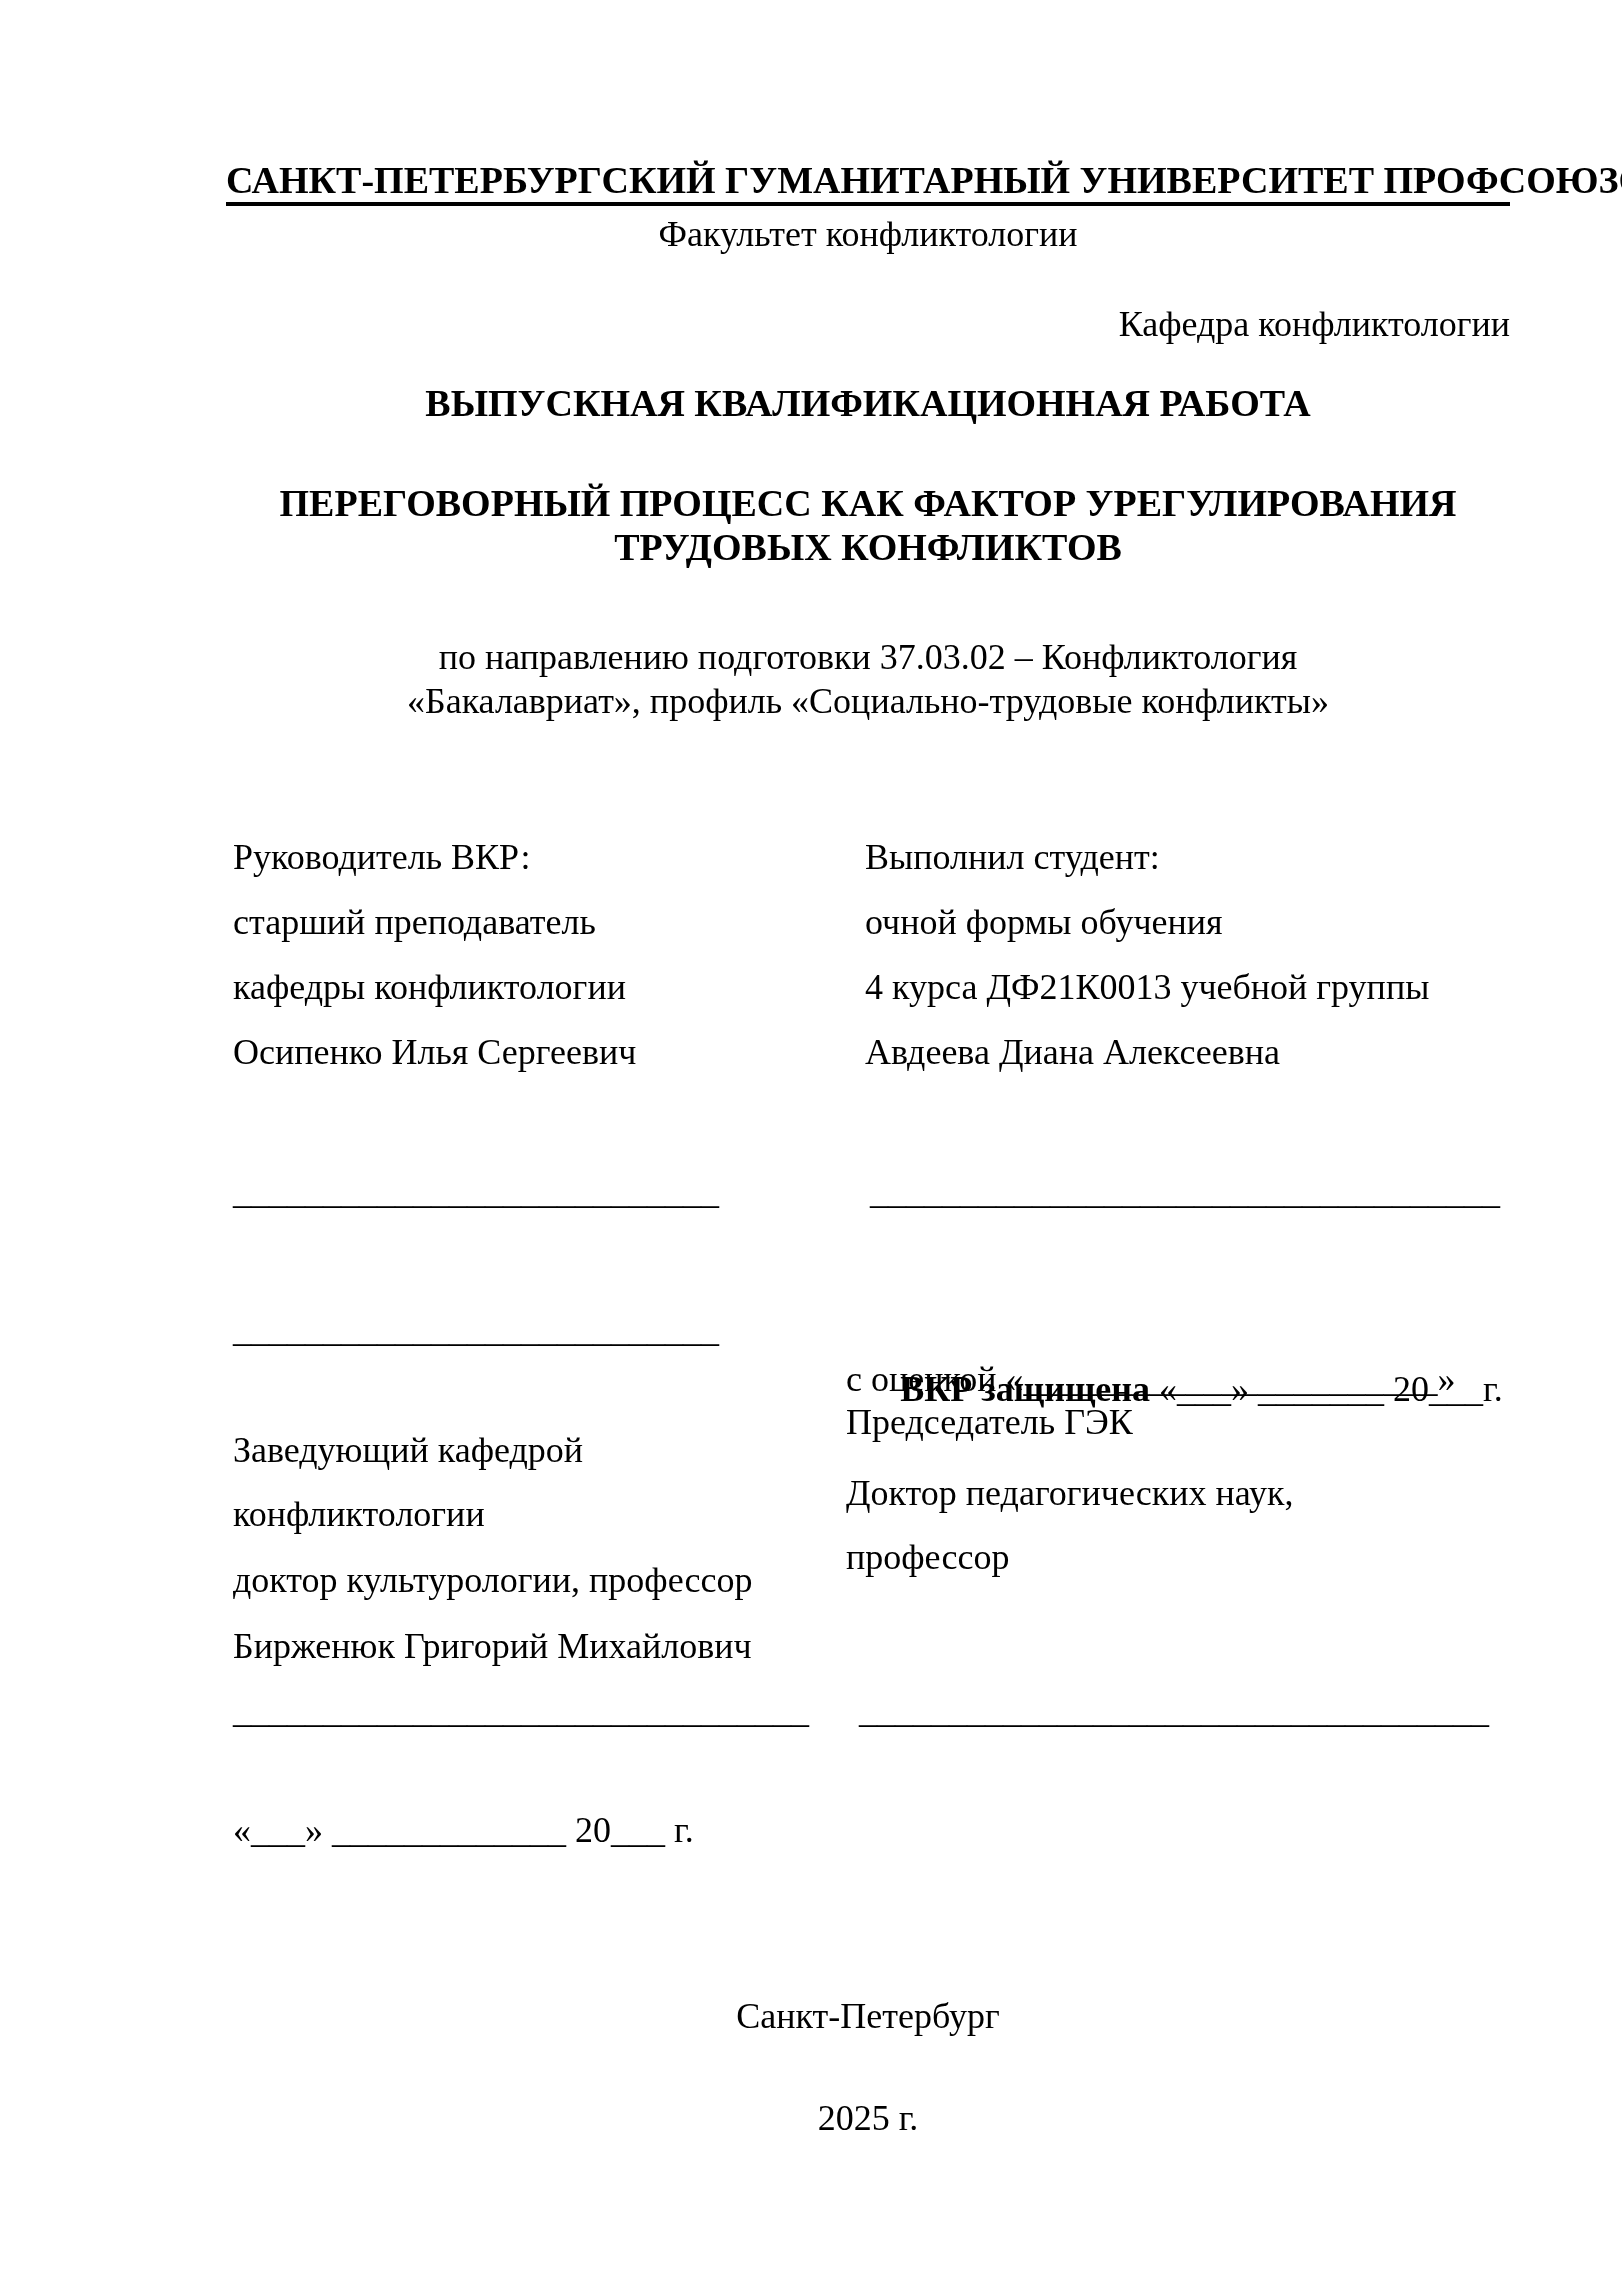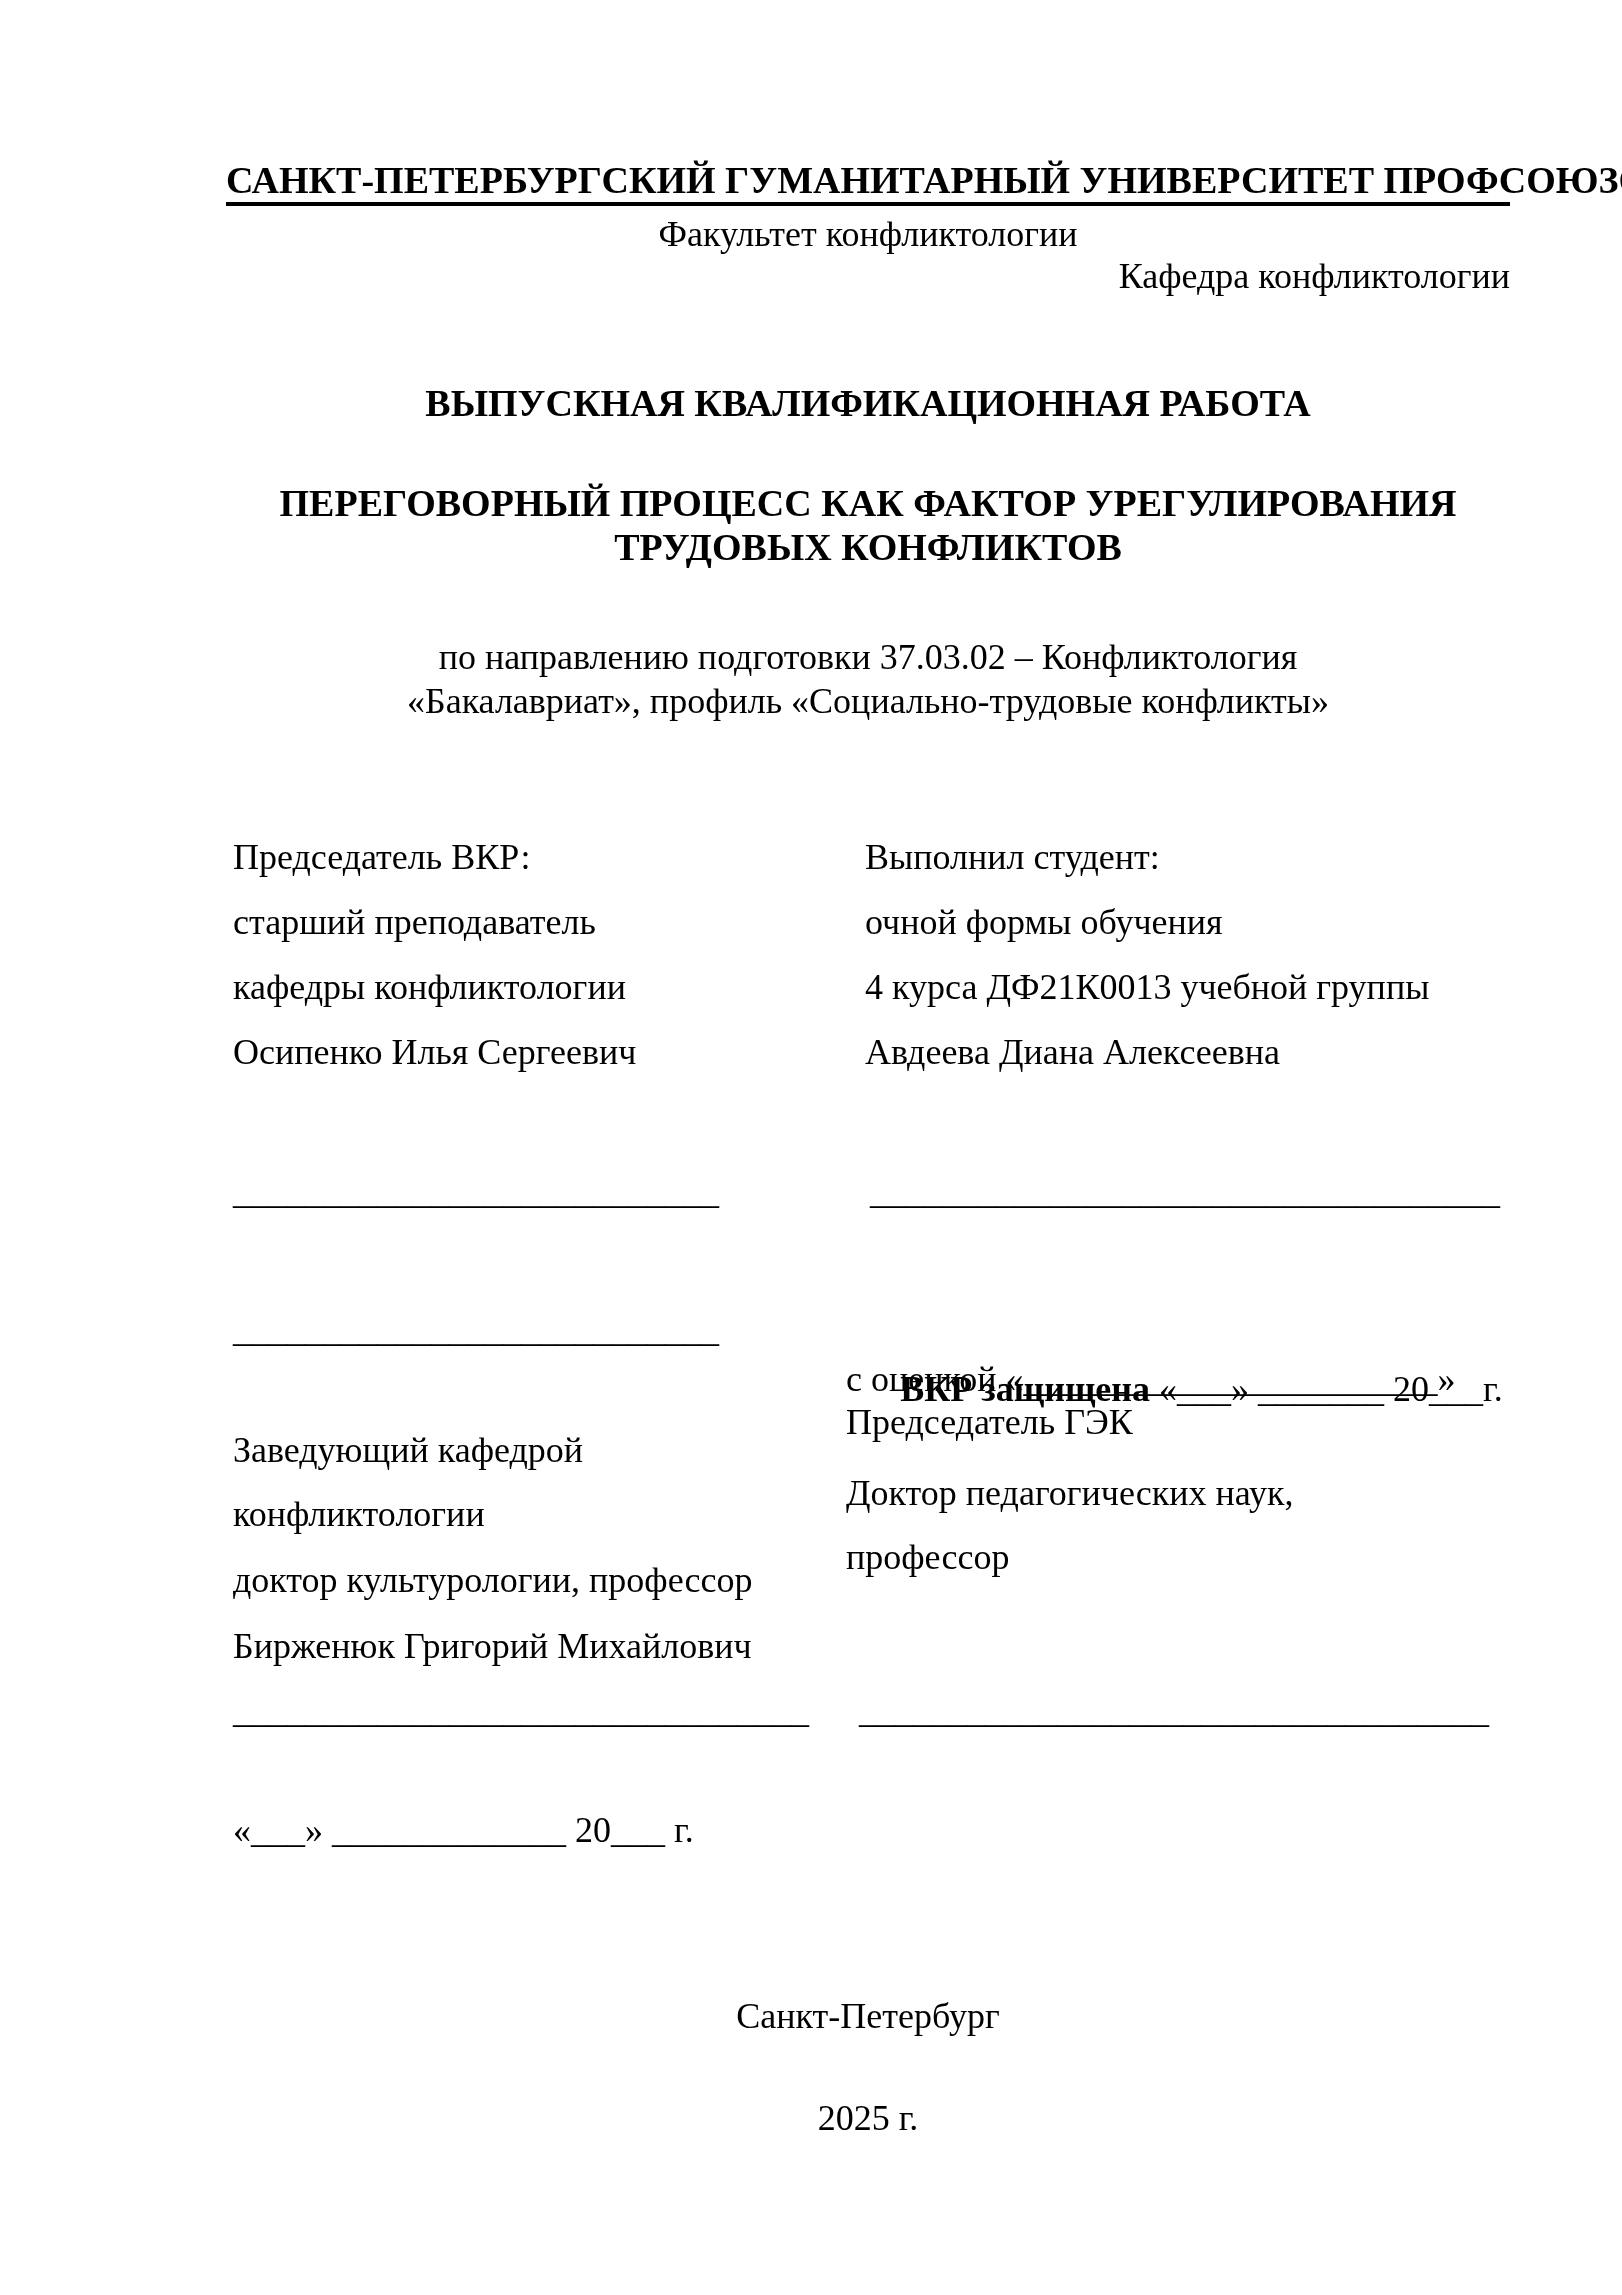--- a/index.html
+++ b/index.html
@@ -11,21 +11,21 @@
     color: #000000;
     font-family: "Liberation Serif", "DejaVu Serif", serif;
     font-size: 36px;
     line-height: 1.15;
     overflow: hidden;
   }
   .abs { position: absolute; white-space: pre; }
   
   .ta { left: 226px; width: 1284px; }
   .center { text-align: center; }
-  .right-al { text-align: right; }
+  .right-al { text-align: right; margin-top: 48px; }
   .b { font-weight: bold; }
   .fs48 { font-size: 38px; }
   .leftcol { left: 233px; width: 612px; }
   .rightcol { left: 865px; width: 659px; }
   .rightcol2 { left: 846px; width: 675px; }
   .rule {
     position: absolute;
     background: #000000;
     height: 3.9px;
   }
@@ -41,21 +41,21 @@
   <div class="abs ta center" style="top:214px;">Факультет конфликтологии</div>
   <div class="abs ta right-al" style="top:256px;">Кафедра конфликтологии</div>
 
   <div class="abs ta center b fs48" style="top:382px;">ВЫПУСКНАЯ КВАЛИФИКАЦИОННАЯ РАБОТА</div>
   <div class="abs ta center b fs48" style="top:482px;">ПЕРЕГОВОРНЫЙ ПРОЦЕСС КАК ФАКТОР УРЕГУЛИРОВАНИЯ</div>
   <div class="abs ta center b fs48" style="top:526px;">ТРУДОВЫХ КОНФЛИКТОВ</div>
 
   <div class="abs ta center" style="top:637px;">по направлению подготовки 37.03.02 – Конфликтология</div>
   <div class="abs ta center" style="top:681px;">«Бакалавриат», профиль «Социально-трудовые конфликты»</div>
 
-  <div class="abs leftcol" style="top:837px;">Председатель ВКР:</div>
+  <div class="abs leftcol" style="top:837px;">Руководитель ВКР:</div>
   <div class="abs leftcol" style="top:902px;">старший преподаватель</div>
   <div class="abs leftcol" style="top:967px;">кафедры конфликтологии</div>
   <div class="abs leftcol" style="top:1032px;">Осипенко Илья Сергеевич</div>
 
   <div class="abs rightcol" style="top:837px;">Выполнил студент:</div>
   <div class="abs rightcol" style="top:902px;">очной формы обучения</div>
   <div class="abs rightcol" style="top:967px;">4 курса ДФ21К0013 учебной группы</div>
   <div class="abs rightcol" style="top:1032px;">Авдеева Диана Алексеевна</div>
 
   <div class="abs sig" style="top:1171px; left:233px;">___________________________</div>

